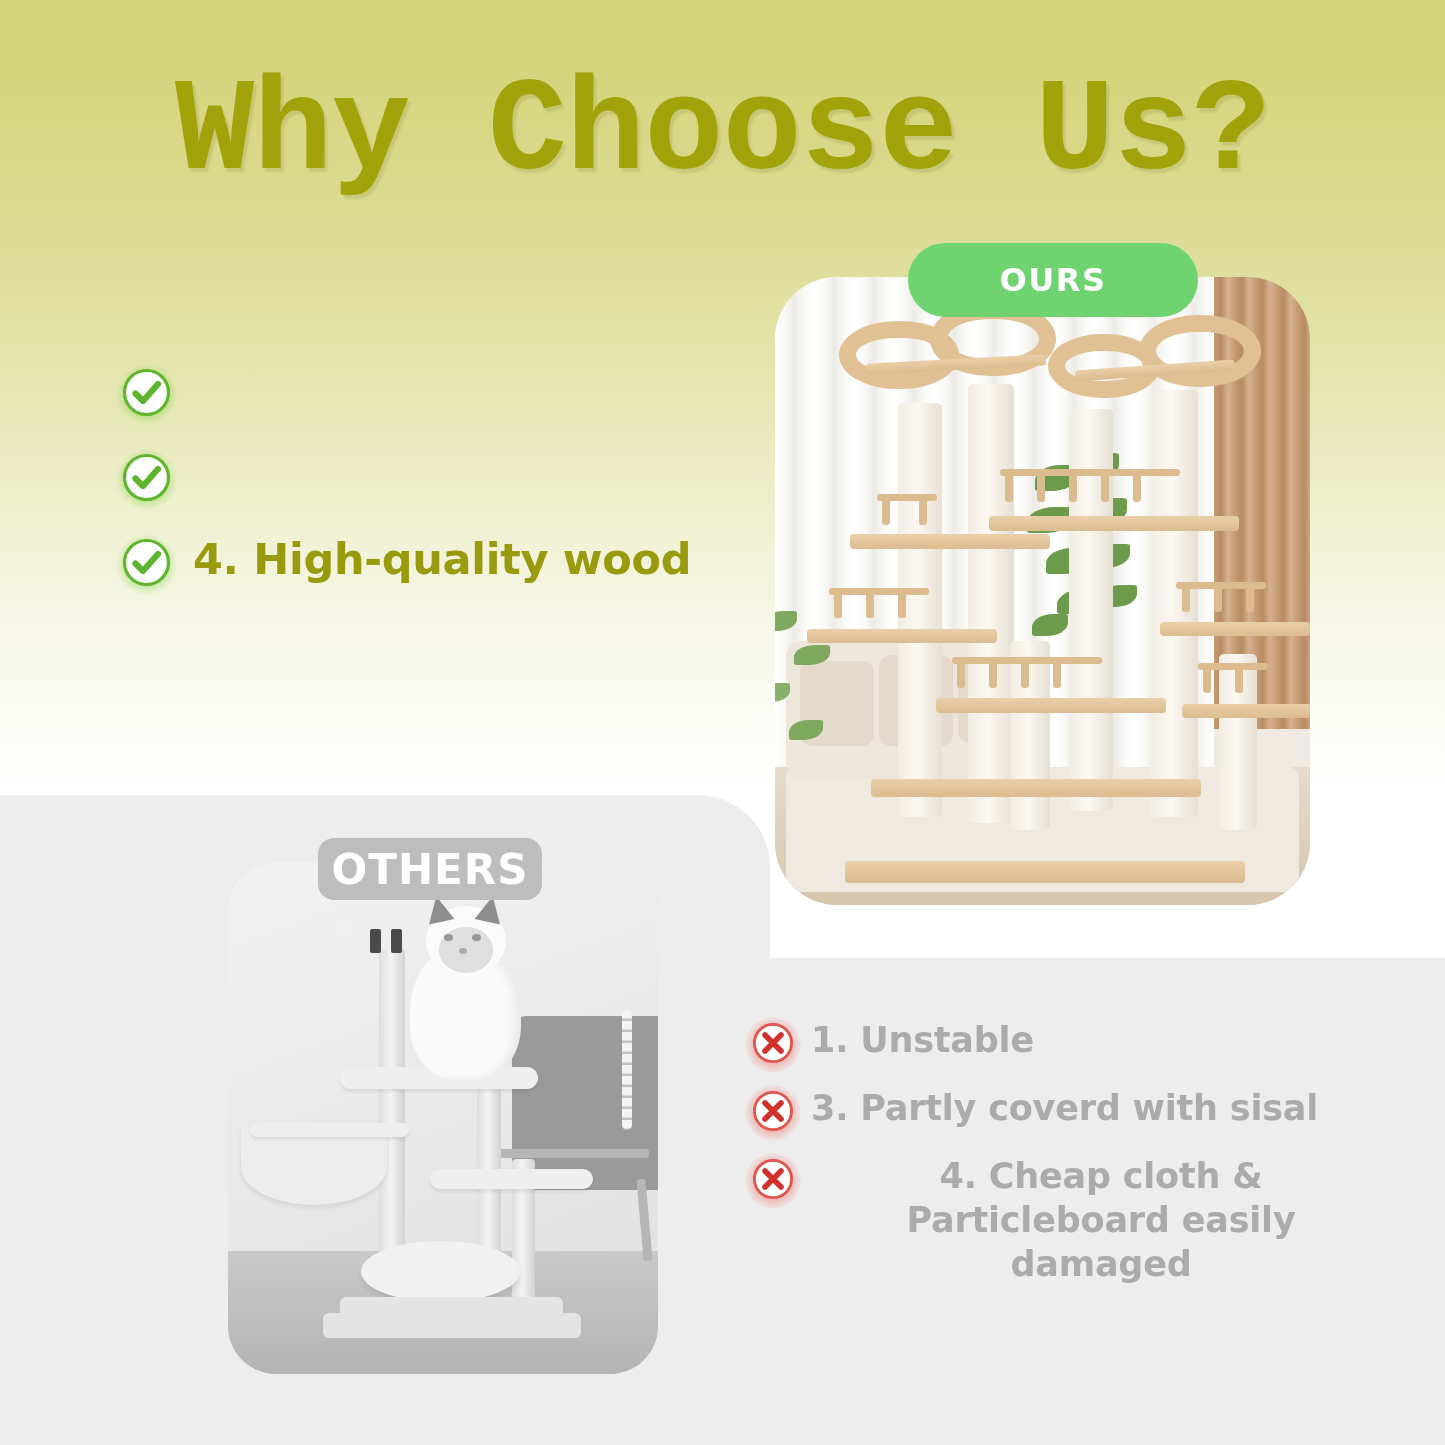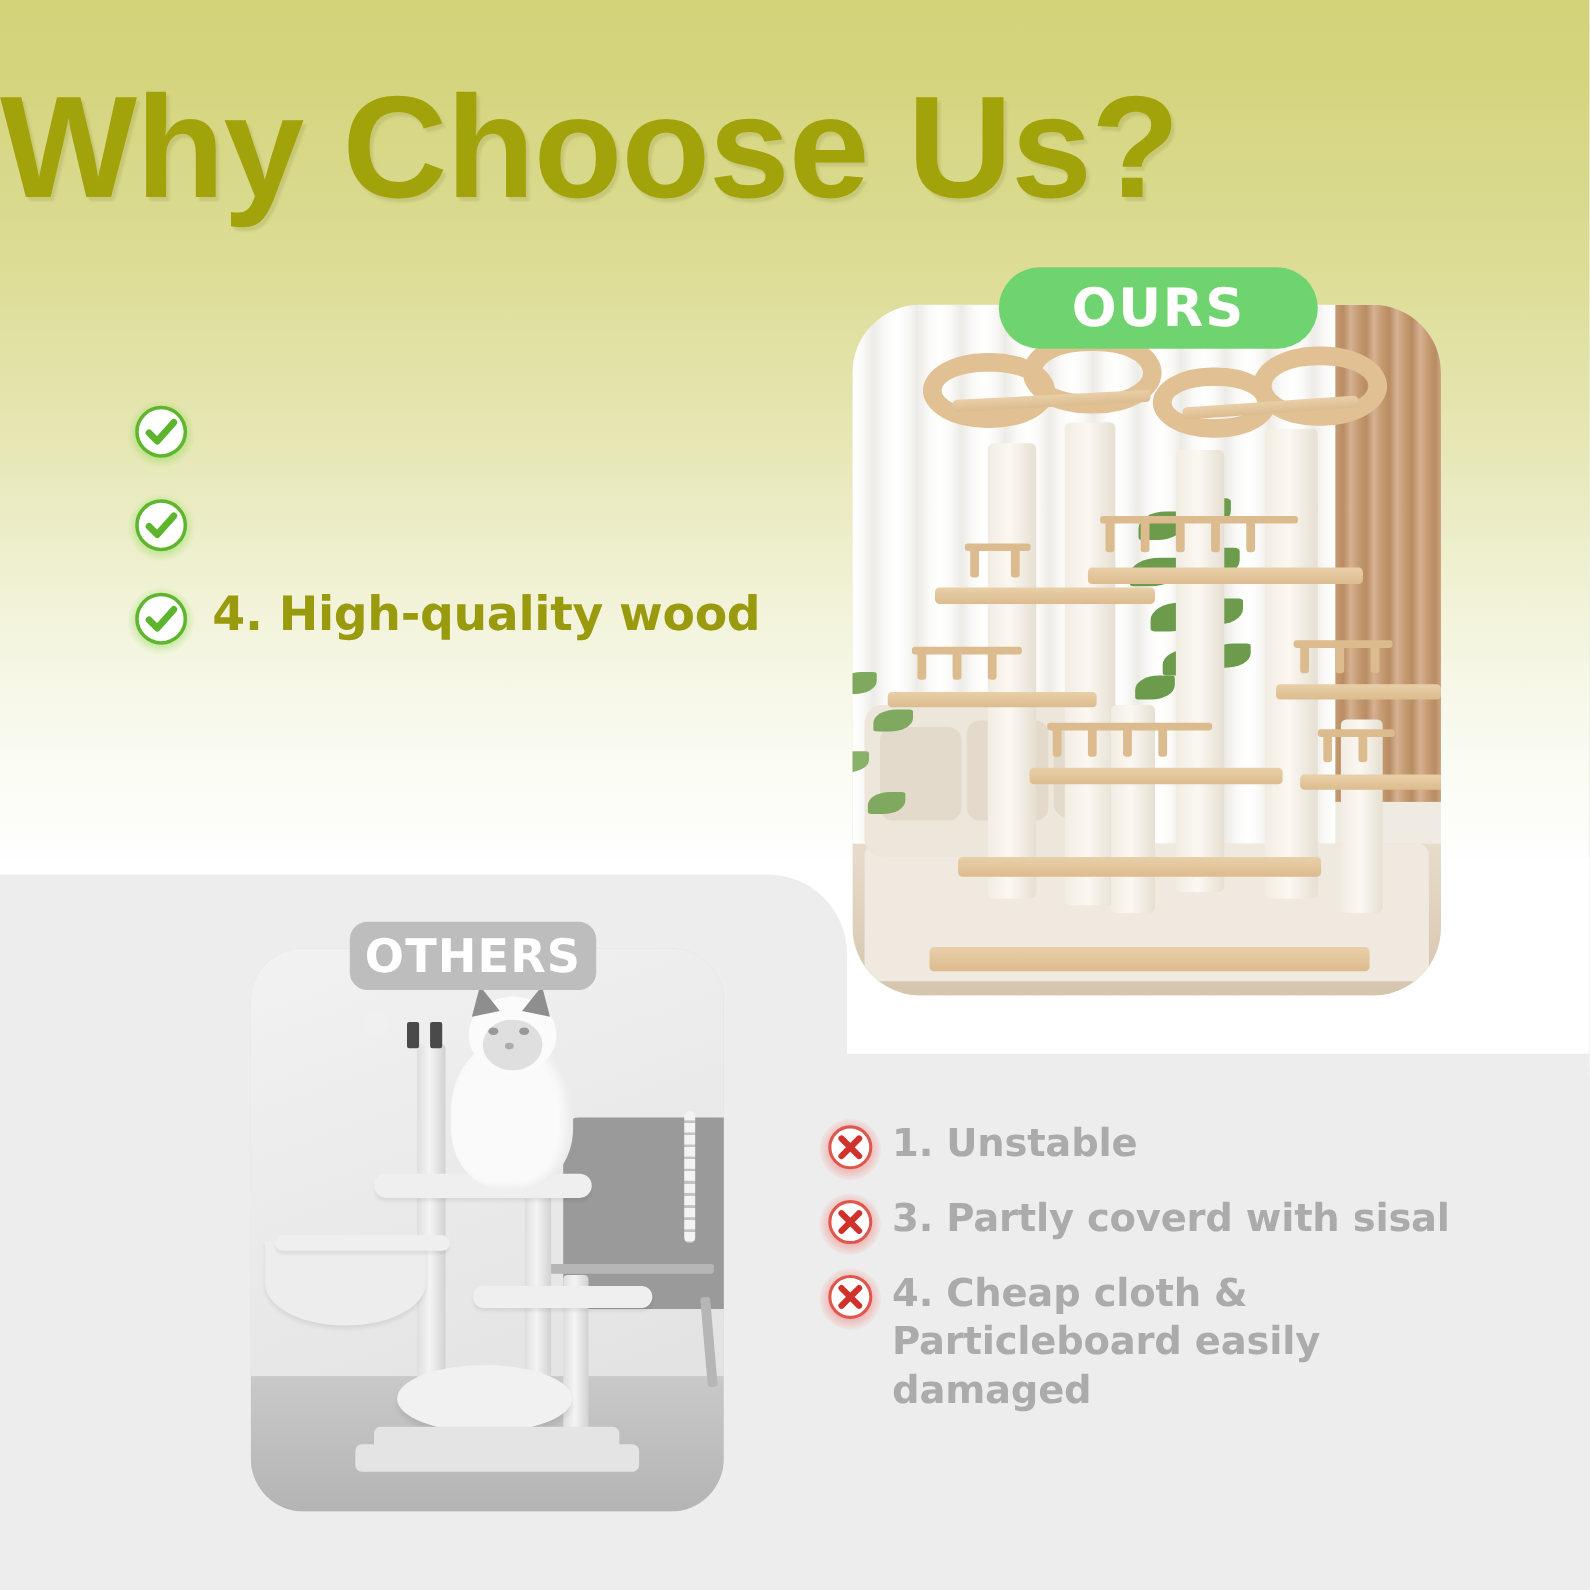--- a/index.html
+++ b/index.html
@@ -48,27 +48,27 @@
   }
   .gray-right{
     position:absolute; left:700px; top:958px; width:745px; height:490px;
     background:#EDEDED;
     border-top-left-radius:72px;
   }
 
   
   .title{
     position:absolute; left:0; top:58px; width:1445px;
-    text-align:left;
+    text-align:center;
     font-size:132px;
     font-weight:700;
     letter-spacing:-1px;
     color:#A2A30A;
     text-shadow:3px 4px 2px rgba(120,120,40,0.18);
-    font-family:Liberation Sans, sans-serif;
+    font-family:Liberation Mono, monospace;
     z-index:6;
   }
 
   
   .pros{
     position:absolute; left:122px; top:362px; width:620px; z-index:7;
   }
   .pro-row{
     display:flex; align-items:flex-start; margin-bottom:30px;
   }
@@ -102,21 +102,21 @@
   }
   .ours-badge{
     position:absolute; left:908px; top:243px;
     width:290px; height:74px;
     background:#6FD46F;
     border-radius:37px;
     display:flex; align-items:center; justify-content:center;
     z-index:9;
   }
   .ours-badge span{
-    color:#FFFFFF; font-size:48px; font-weight:800; letter-spacing:1.5px;
+    color:#FFFFFF; font-size:32px; font-weight:800; letter-spacing:1.5px;
     font-family:"DejaVu Sans", sans-serif;
   }
 
   
   .others-card{
     position:absolute; left:228px; top:862px; width:430px; height:512px;
     border-radius:48px; overflow:hidden; z-index:4;
     background:#D8D8D8;
     filter:grayscale(100%);
   }
@@ -149,20 +149,21 @@
     position:absolute; left:-7px; top:-5px; width:56px; height:56px;
     border-radius:50%;
     background:radial-gradient(circle, rgba(235,70,60,0.42) 36%, rgba(240,90,80,0.12) 64%, rgba(255,255,255,0) 74%);
   }
   .x-icon svg{ position:relative; display:block; }
   .con-text{
     font-size:35px; font-weight:700; line-height:1.26;
     color:#ABABAB;
     font-family:"DejaVu Sans", sans-serif;
     letter-spacing:-0.2px;
+    text-align:center;
   }
 
   
   .scene{ position:absolute; inset:0; }
   .curtain{
     position:absolute; left:0; top:0; width:82%; height:100%;
     background:
       repeating-linear-gradient(90deg,#FFFFFF 0px,#FAFAF8 9px,#EDEBE6 19px,#FAFAF8 30px,#FFFFFF 40px);
   }
   .blind{

